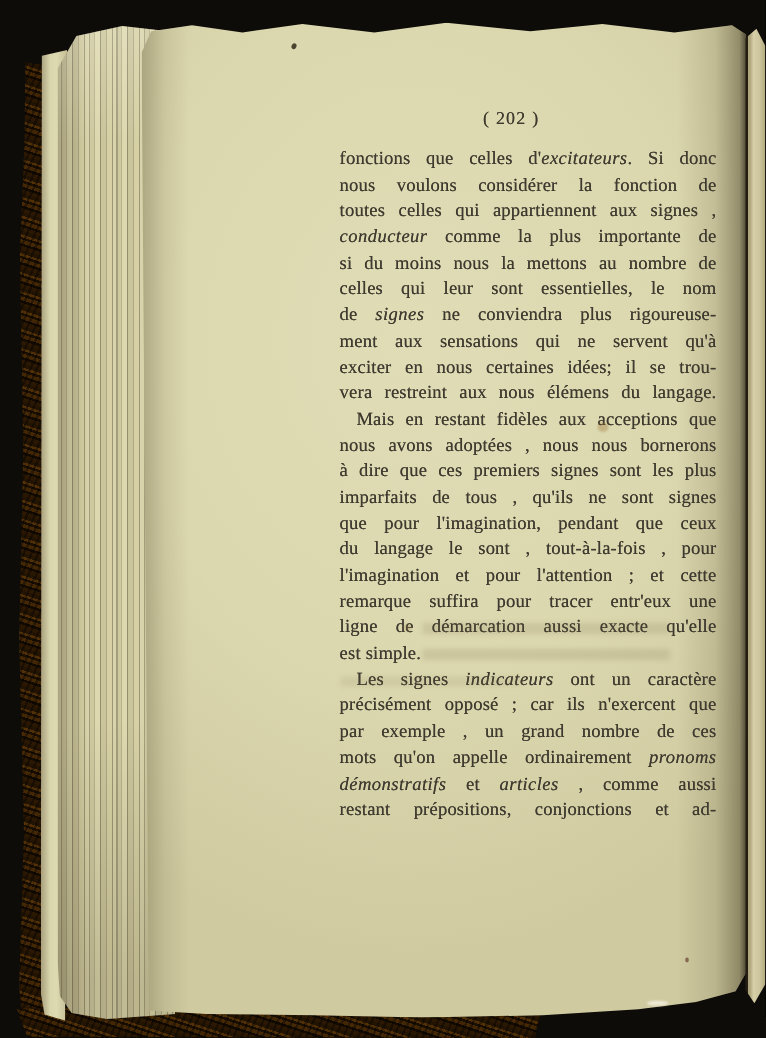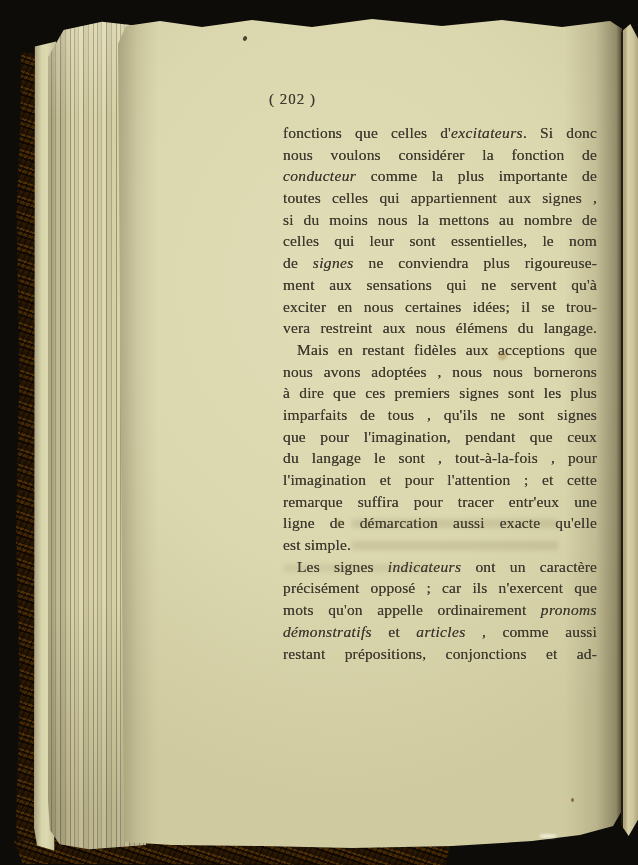--- a/index.html
+++ b/index.html
@@ -78,21 +78,21 @@
   }
   #facing-page{
     position:absolute;left:621px;top:24px;width:17px;height:812px;z-index:4;
     background:linear-gradient(90deg,#241e12 0 2px,#b0a67e 2px 4px,
       #d6cfa8 7px,#cdc59c 12px,#b2a87f 17px);
     clip-path:polygon(0 1%,55% 0,100% 1.8%,100% 98%,45% 100%,0 98.6%);
   }
   
   #page-header{
     position:absolute;left:283px;top:91px;width:314px;z-index:5;
-    text-align:left;transform:translateX(-14px);
+    text-align:center;transform:translateX(-14px);
     font-size:15px;letter-spacing:1px;color:var(--ink,#3e3a2f);
     text-shadow:0 0 .5px rgba(62,58,47,.85);
   }
   #text-block{
     position:absolute;left:283px;top:122px;width:314px;z-index:5;
     font-size:15.5px;line-height:21.7px;color:var(--ink,#3e3a2f);
     letter-spacing:.15px;
     text-shadow:0 0 .5px rgba(62,58,47,.85);
   }
   #text-block .line{text-align:justify;text-align-last:justify;height:21.7px;}
@@ -123,40 +123,41 @@
   <div id="flyleaf"></div>
   <div id="page-stack"></div>
 
   <div id="main-page"></div>
   <div id="facing-page"></div>
 
   <div id="page-header">( 202 )</div>
   <div id="text-block">
       <div class="line"><span>fonctions que celles d'</span><i>excitateurs</i><span>. Si donc</span></div>
       <div class="line"><span>nous voulons considérer la fonction de</span></div>
+      <div class="line"><span>toutes celles qui appartiennent aux signes ,</span></div>
       <div class="line"><i>conducteur</i><span> comme la plus importante de</span></div>
-      <div class="line"><span>toutes celles qui appartiennent aux signes ,</span></div>
       <div class="line"><span>si du moins nous la mettons au nombre de</span></div>
       <div class="line"><span>celles qui leur sont essentielles, le nom</span></div>
       <div class="line"><span>de </span><i>signes</i><span> ne conviendra plus rigoureuse-</span></div>
       <div class="line"><span>ment aux sensations qui ne servent qu'à</span></div>
       <div class="line"><span>exciter en nous certaines idées; il se trou-</span></div>
       <div class="line"><span>vera restreint aux nous élémens du langage.</span></div>
       <div class="line indent"><span>Mais en restant fidèles aux acceptions que</span></div>
       <div class="line"><span>nous avons adoptées , nous nous bornerons</span></div>
       <div class="line"><span>à dire que ces premiers signes sont les plus</span></div>
       <div class="line"><span>imparfaits de tous , qu'ils ne sont signes</span></div>
       <div class="line"><span>que pour l'imagination, pendant que ceux</span></div>
       <div class="line"><span>du langage le sont , tout-à-la-fois , pour</span></div>
       <div class="line"><span>l'imagination et pour l'attention ; et cette</span></div>
       <div class="line"><span>remarque suffira pour tracer entr'eux une</span></div>
       <div class="line"><span>ligne de démarcation aussi exacte qu'elle</span></div>
       <div class="line no-stretch"><span>est simple.</span></div>
       <div class="line indent"><span>Les signes </span><i>indicateurs</i><span> ont un caractère</span></div>
       <div class="line"><span>précisément opposé ;  car ils n'exercent que</span></div>
+      <div class="line"><span>par exemple , un grand nombre de ces</span></div>
       <div class="line"><span>mots qu'on appelle ordinairement </span><i>pronoms</i></div>
       <div class="line"><i>démonstratifs</i><span> et </span><i>articles</i><span> , comme aussi</span></div>
       <div class="line"><span>restant prépositions, conjonctions et ad-</span></div>
     </div>
 
   <div id="show-1" class="showthrough"></div>
   <div id="show-2" class="showthrough"></div>
   <div id="speck-1" class="spot"></div>
   <div id="fox-1" class="spot"></div>
   <div id="fox-2" class="spot"></div>

